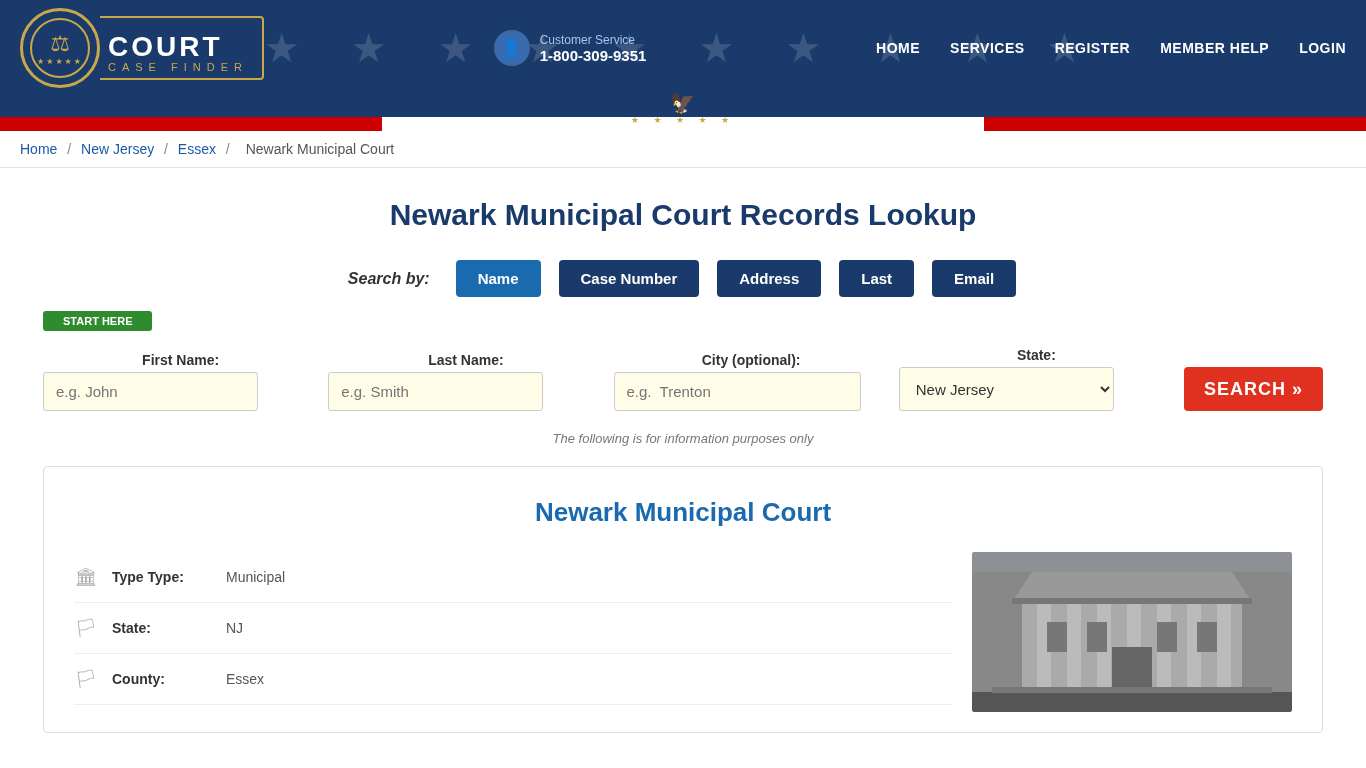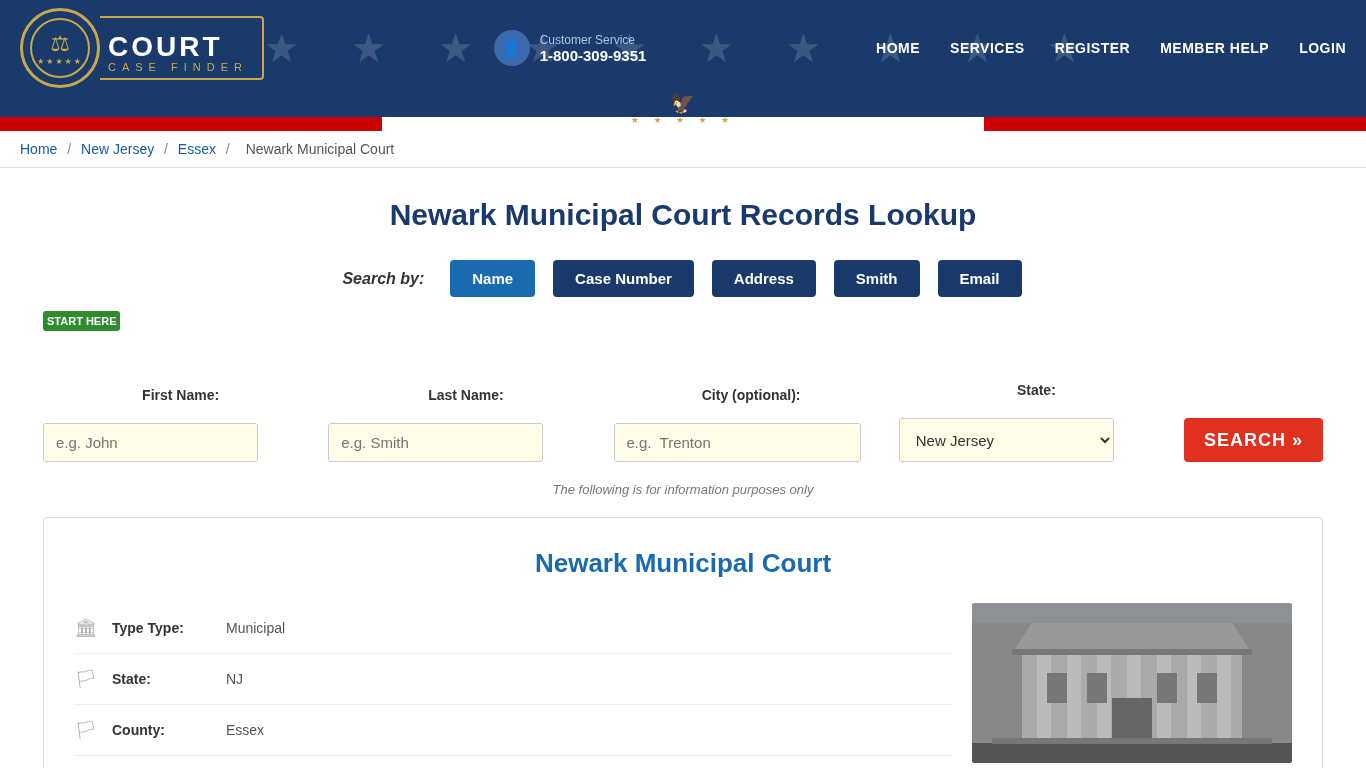--- a/index.html
+++ b/index.html
@@ -185,36 +185,35 @@
       color: #fff;
     }
 
     
     .start-here-badge {
       display: inline-block;
       background: #2e8b2e;
       color: #fff;
       font-size: 11px;
       font-weight: bold;
-      padding: 4px 4px;
+      padding: 4px 20px;
       border-radius: 3px;
       margin-bottom: 8px;
     }
 
     
     .form-row {
       display: flex;
       align-items: flex-end;
       gap: 10px;
     }
     .form-group {
       display: flex;
       flex-direction: column;
-      gap: 20px;
-      margin-top: 35px;
+      gap: 4px;
     }
     .form-group label {
       font-weight: bold;
       font-size: 14px;
       color: #333;
     }
     .form-input {
       padding: 10px 12px;
       border: 1px solid #ccc;
       border-radius: 3px;
@@ -377,21 +376,21 @@
 
   <h1 class="page-title">Newark Municipal Court Records Lookup</h1>
 
   <div class="search-section">
 
     <div class="search-by-row">
       <span class="search-by-label">Search by:</span>
       <button class="search-tab active">Name</button>
       <button class="search-tab inactive">Case Number</button>
       <button class="search-tab inactive">Address</button>
-      <button class="search-tab inactive">Smith</button>
+      <button class="search-tab inactive">Last</button>
       <button class="search-tab inactive">Email</button>
     </div>
 
     <div style="text-align:left; margin-bottom:8px;">
       <span class="start-here-badge">START HERE</span>
     </div>
 
     <div class="form-row">
       <div class="form-group form-group-first">
         <label>First Name:</label>

